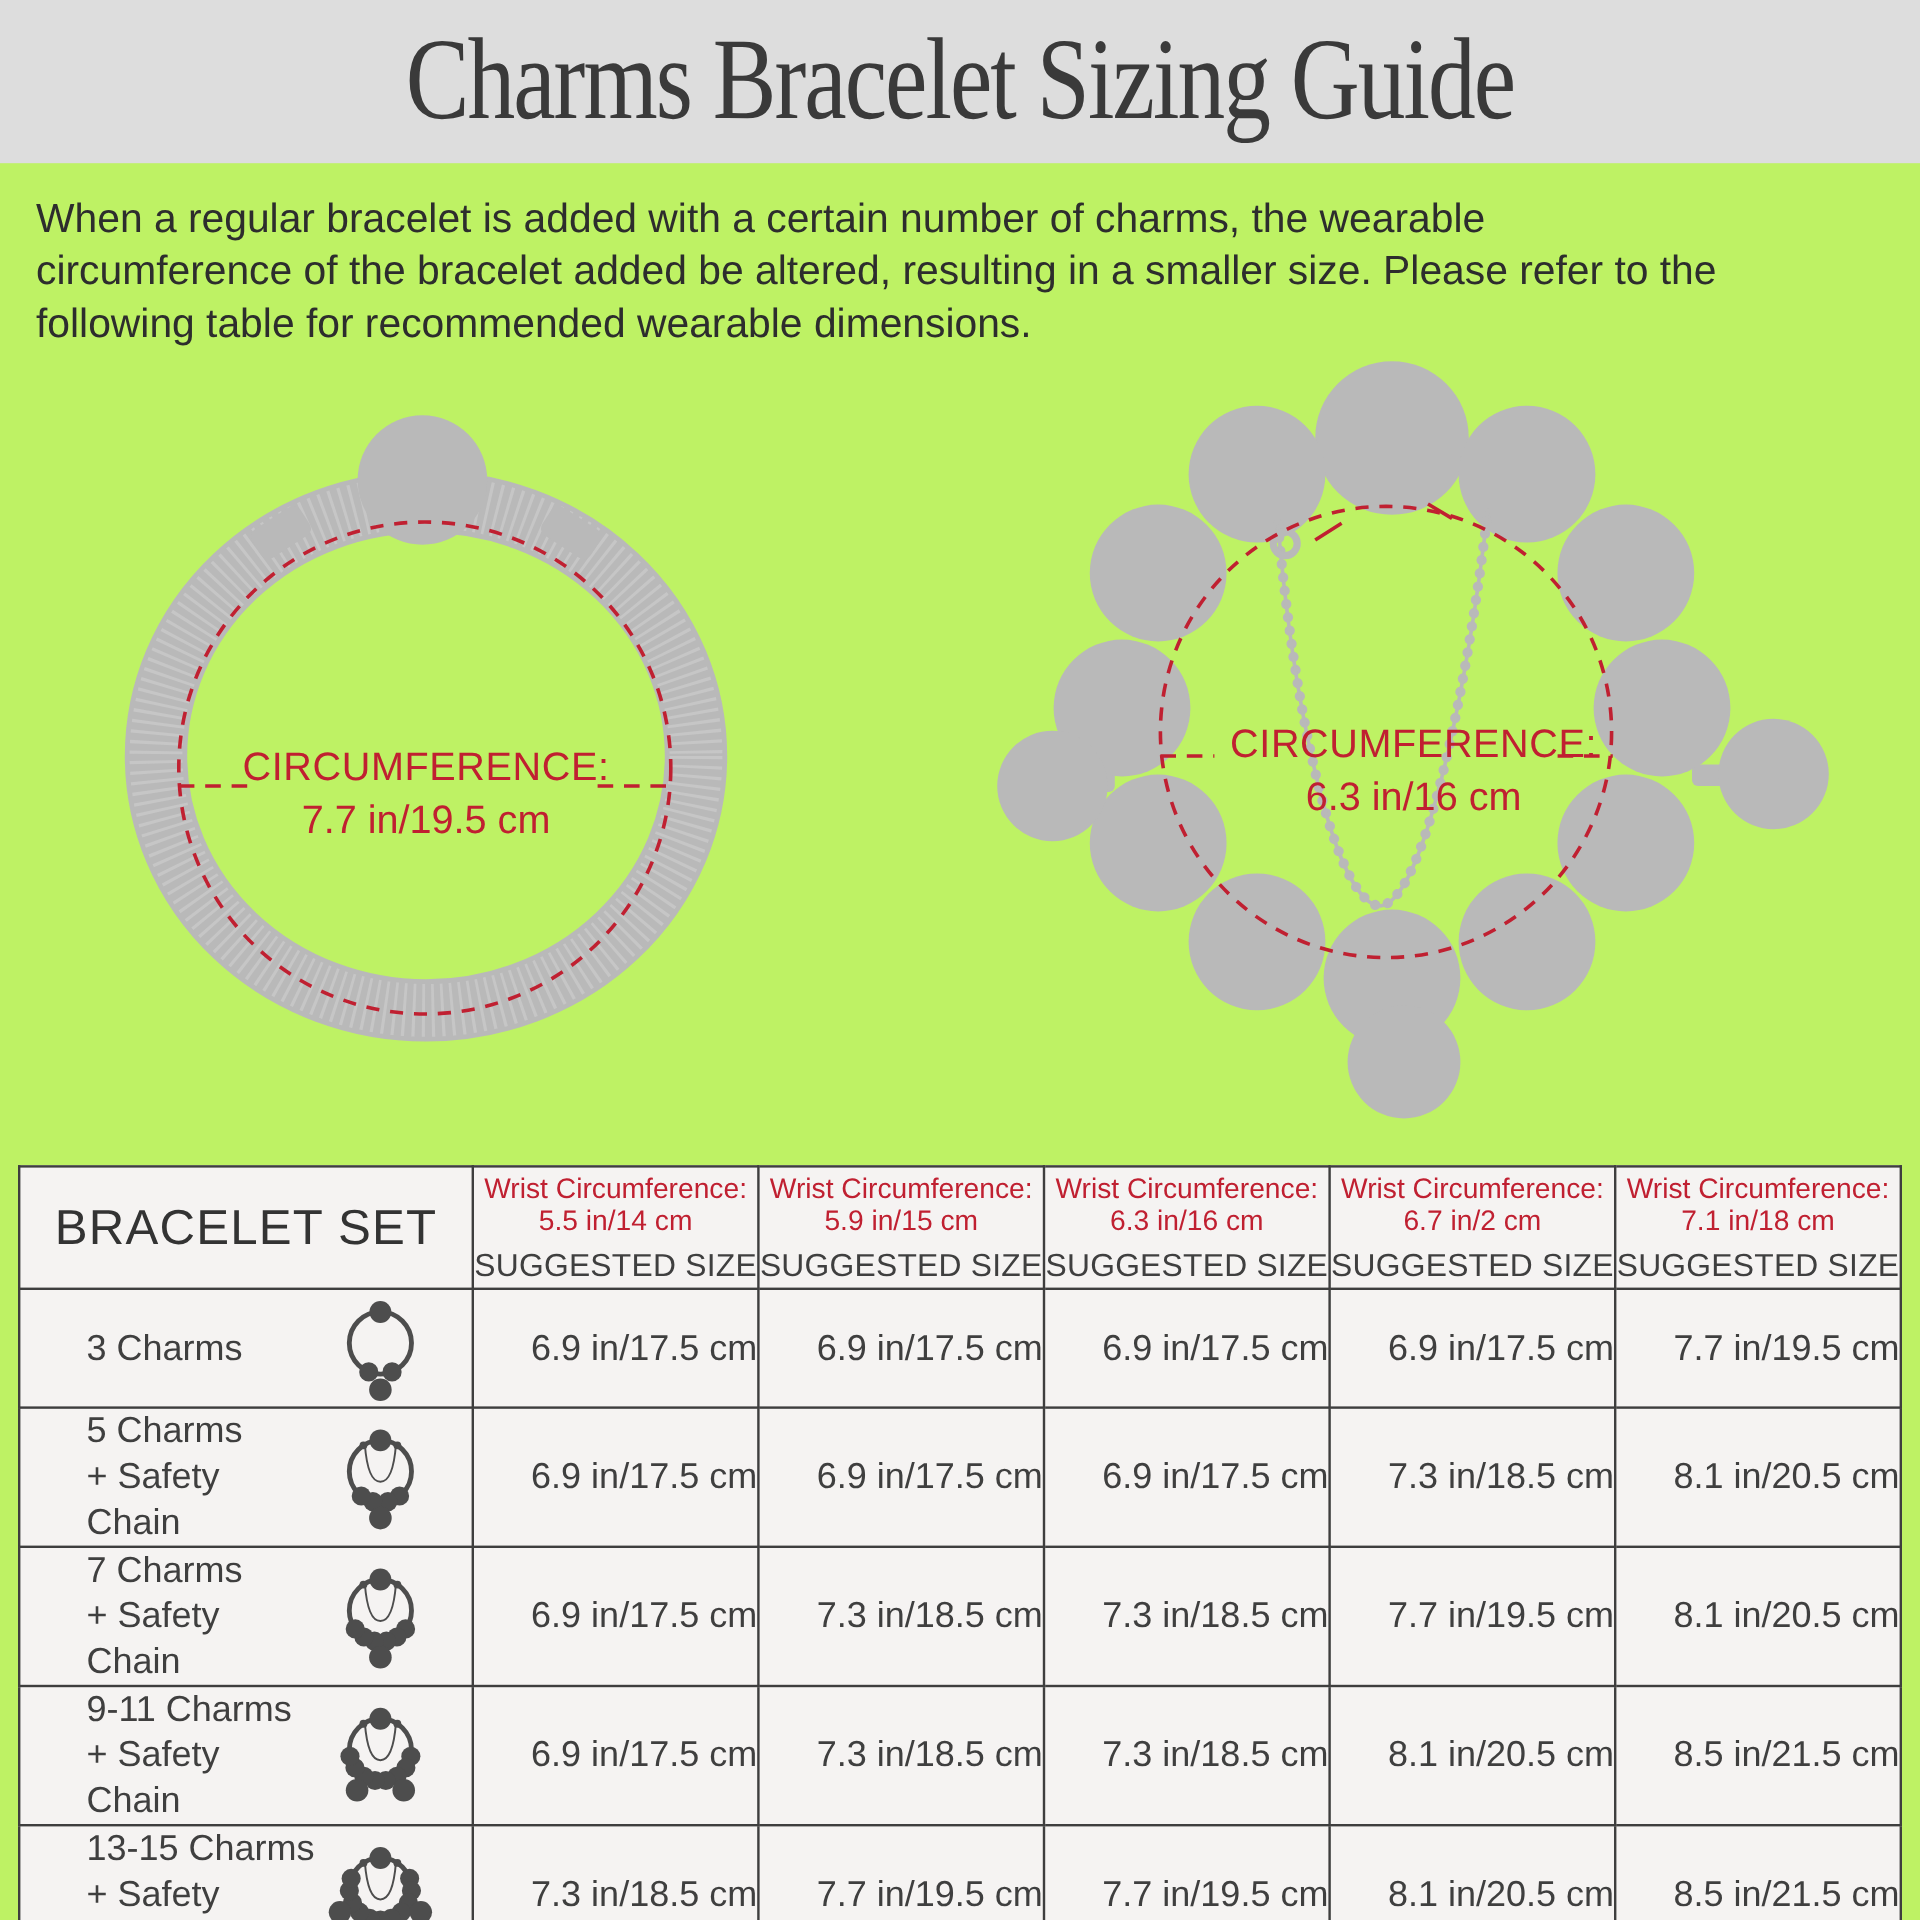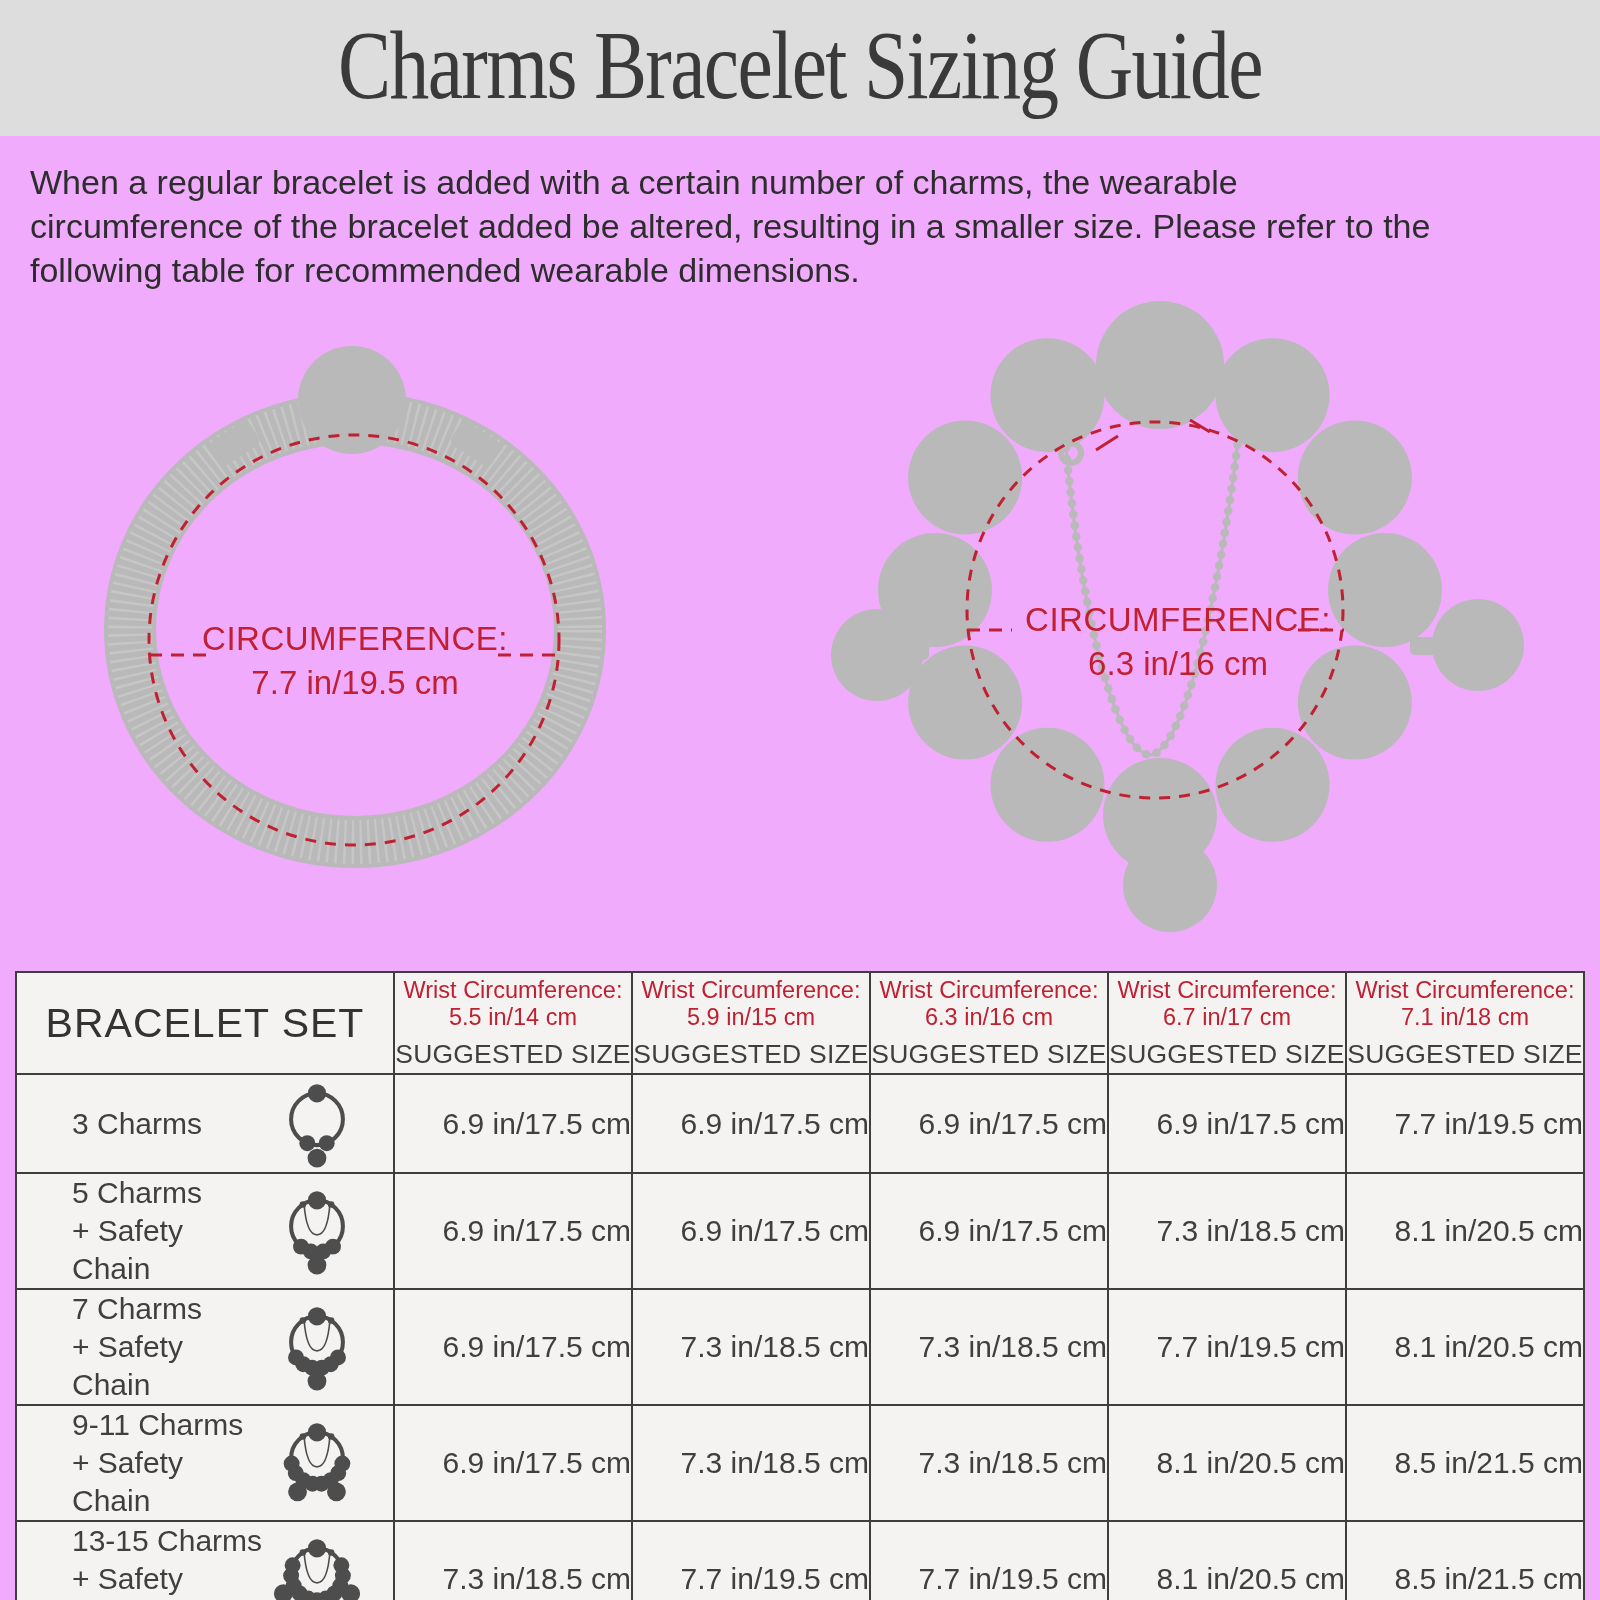--- a/index.html
+++ b/index.html
@@ -1,18 +1,18 @@
 <!DOCTYPE html>
 <html><head>
 <meta charset="utf-8">
 <style>
   html,body { margin:0; padding:0; background:#e9e7e6; }
   .canvas {
     position:relative; width:1600px; height:1600px; overflow:hidden;
-    background:#f0abfc; font-family:"Liberation Sans", sans-serif;
+    background:#bef264; font-family:"Liberation Sans", sans-serif;
   }
   .header-band { position:absolute; top:0; left:0; width:1600px; height:136px; background:#dddddd; }
   .page-title {
     position:absolute; top:10px; left:0; width:1600px; text-align:center;
     font-family:"Liberation Serif","DejaVu Serif",serif; font-size:97px; color:#3a3a3a;
     letter-spacing:-2px; transform:scaleX(0.82); transform-origin:50% 50%; white-space:nowrap;
   }
   .intro { position:absolute; left:30px; top:160px; width:1550px; color:#2d2d2d; font-size:34px; line-height:44px; }
   .illus { position:absolute; left:0; top:300px; width:1600px; height:680px; overflow:visible; pointer-events:none; }
   .circ-label {
@@ -129,21 +129,21 @@
         <span>5.9 in/15 cm</span></div>
         <div class="suggested">SUGGESTED SIZE</div>
       </th>
       <th class="wrist">
         <div class="wrist-red"><span>Wrist Circumference:</span><br>
         <span>6.3 in/16 cm</span></div>
         <div class="suggested">SUGGESTED SIZE</div>
       </th>
       <th class="wrist">
         <div class="wrist-red"><span>Wrist Circumference:</span><br>
-        <span>6.7 in/17 cm</span></div>
+        <span>6.7 in/2 cm</span></div>
         <div class="suggested">SUGGESTED SIZE</div>
       </th>
       <th class="wrist">
         <div class="wrist-red"><span>Wrist Circumference:</span><br>
         <span>7.1 in/18 cm</span></div>
         <div class="suggested">SUGGESTED SIZE</div>
       </th>
     </tr>
 
     <tr style="height:99px;">

